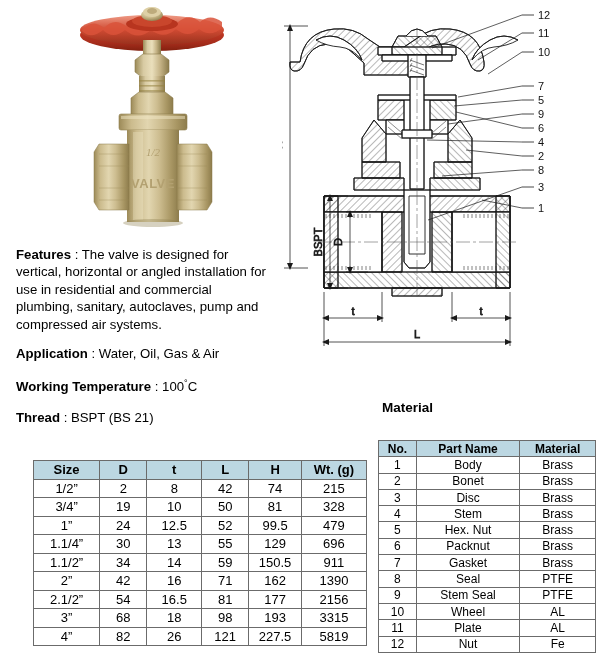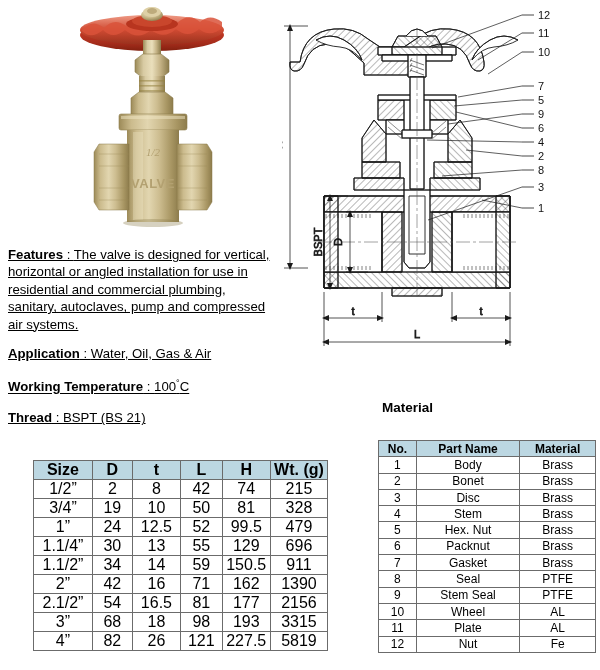--- a/index.html
+++ b/index.html
@@ -20,40 +20,40 @@
   
   #tech-drawing{position:absolute;left:282px;top:0px;width:318px;height:360px;}
   #tech-drawing svg{display:block;width:100%;height:100%;}
 
   
   #spec-text{
     position:absolute;left:8px;top:246px;width:262px;
     font-size:13.2px;line-height:17.4px;color:#000;
   }
   #spec-text .lbl{font-weight:bold;}
-  #spec-text p{margin:0 0 0 0;text-decoration:underline;}
+  #spec-text p{margin:0 0 0 8px;}
   #spec-text .para{margin-bottom:12px;}
   #spec-text .line{margin-bottom:13px;}
   .deg{font-size:9px;vertical-align:super;}
 
   
   .tbl-title{font-weight:bold;font-size:14px;color:#000;}
   table{border-collapse:collapse;}
   table td,table th{
     border:1px solid #6b6b6b;
     text-align:center;
     font-weight:normal;
     color:#000;
     padding:0;
   }
   thead td{background:#bcd7e2;font-weight:bold;}
 
   #dimension-block{position:absolute;left:33px;top:460px;width:295px;}
   #dimension-block .tbl-title{margin:0 0 4px 14px;font-size:14.5px;}
-  #dimension-table{width:295px;font-size:16px;}
+  #dimension-table{width:334px;font-size:13px;}
   #dimension-table td{height:17.5px;}
   #dimension-table col.c-size{width:63px;}
   #dimension-table col.c-d{width:45px;}
   #dimension-table col.c-t{width:52px;}
   #dimension-table col.c-l{width:45px;}
   #dimension-table col.c-h{width:50px;}
   #dimension-table col.c-w{width:62px;}
 
   #material-block{position:absolute;left:378px;top:400px;width:218px;}
   #material-block .tbl-title{margin:0 0 3px 4px;font-size:13.5px;}

